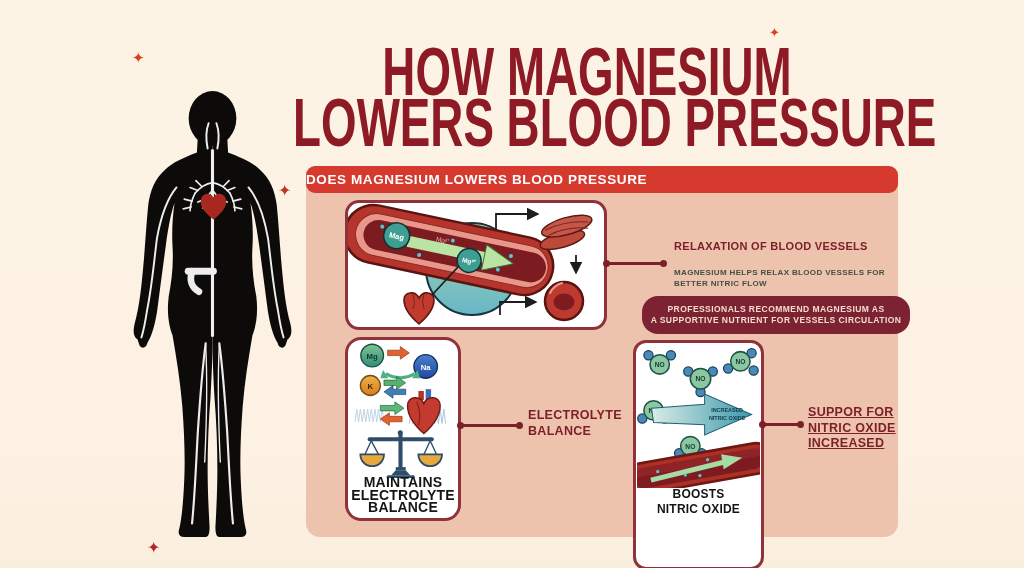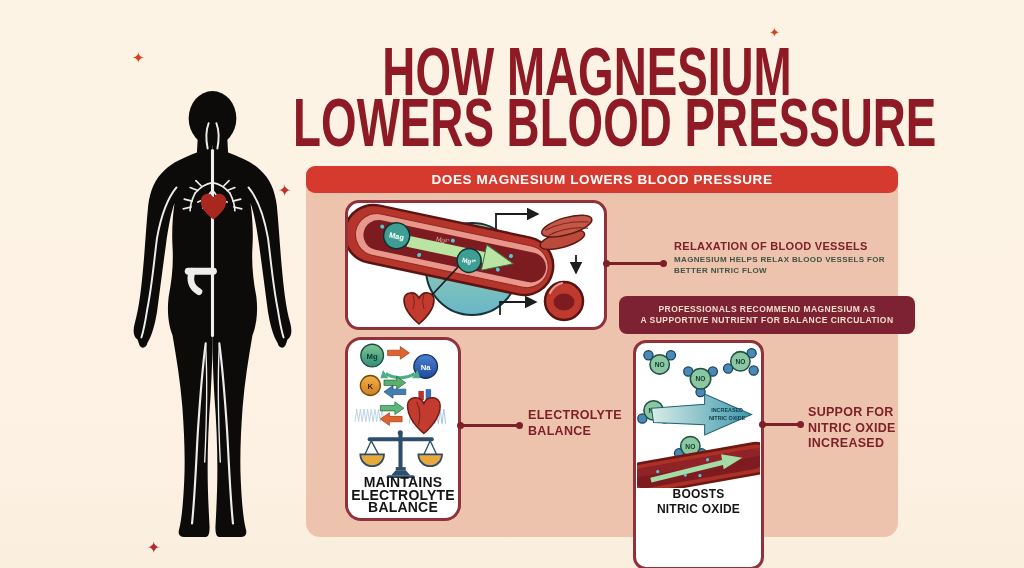--- a/index.html
+++ b/index.html
@@ -13,21 +13,21 @@
   .title{position:absolute;left:253px;top:46px;width:668px;text-align:center;
          color:#8d1a24;font-weight:700;font-size:52px;line-height:39px;
          letter-spacing:0px;transform:scale(0.88,1.32);transform-origin:50% 0;
          white-space:nowrap;}
 
   
   .panel{position:absolute;left:306px;top:166px;width:592px;height:371px;
          background:#eec3ae;border-radius:14px;}
   .panel-header{position:absolute;left:0;top:0;width:100%;height:27px;background:#d63a2e;
                 border-radius:9px;color:#ffffff;font-weight:700;font-size:13.5px;
-                letter-spacing:.6px;text-align:center;line-height:28px;}
+                letter-spacing:.6px;text-align:left;line-height:28px;}
 
   .card{position:absolute;background:#ffffff;border:3px solid #90323b;box-sizing:border-box;}
   .vessel-card{left:39px;top:34px;width:262px;height:130px;border-radius:14px;overflow:hidden;}
   .electro-card{left:39px;top:171px;width:116px;height:184px;border-radius:16px;
                 display:flex;flex-direction:column;align-items:center;overflow:hidden;}
   .no-card{left:327px;top:174px;width:131px;height:230px;border-radius:13px;
            display:flex;flex-direction:column;align-items:center;overflow:hidden;}
 
   .card-caption{font-weight:700;color:#151515;text-align:center;}
   .electro-caption{font-size:14px;line-height:12.5px;letter-spacing:.2px;margin-top:-2px;}
@@ -37,31 +37,31 @@
   .connector .dot{position:absolute;top:-2.5px;width:7px;height:7px;border-radius:50%;
                   background:#7c2029;}
   .dot.l{left:-2px;} .dot.r{right:-3px;}
   .c1{left:299px;top:96px;width:59px;}
   .c2{left:153px;top:258px;width:61px;}
   .c3{left:455px;top:257px;width:40px;}
 
   .relax{position:absolute;left:368px;top:74px;width:226px;}
   .relax-h{color:#7c2029;font-weight:700;font-size:11px;letter-spacing:.3px;}
   .relax-d{color:#3f5243;font-weight:700;font-size:8px;line-height:10.5px;
-           letter-spacing:.35px;margin-top:3px;}
-
-  .recommend{position:absolute;left:313px;top:130px;width:296px;height:38px;
-             background:#7d2232;border-radius:8px;color:#f2ddcc;font-weight:600;
+           letter-spacing:.35px;margin-top:16px;}
+
+  .recommend{position:absolute;left:336px;top:130px;width:268px;height:38px;
+             background:#7d2232;border-radius:16px;color:#f2ddcc;font-weight:600;
              font-size:8.5px;line-height:11.5px;letter-spacing:.45px;text-align:center;
              display:flex;align-items:center;justify-content:center;}
 
   .side-label{position:absolute;color:#7c2029;font-weight:700;font-size:12.5px;
               line-height:15.5px;letter-spacing:.3px;}
   .electro-label{left:222px;top:242px;}
-  .no-label{left:502px;top:239px;}
+  .no-label{left:502px;top:239px;text-decoration:underline;}
 
   svg text{font-family:"Liberation Sans",sans-serif;}
 </style>
 </head>
 <body>
 
 <div class="stage">
 
   <span class="sparkle" style="left:132px;top:50px;font-size:15px">✦</span>
   <span class="sparkle" style="left:769px;top:26px;font-size:13px">✦</span>
@@ -190,21 +190,21 @@
       <div class="relax-h">RELAXATION OF BLOOD VESSELS</div>
       <div class="relax-d">
         <span>MAGNESIUM HELPS RELAX BLOOD VESSELS FOR</span><br>
         <span>BETTER NITRIC FLOW</span>
       </div>
     </div>
 
     <div class="recommend">
       <div>
         <span>PROFESSIONALS RECOMMEND MAGNESIUM AS</span><br>
-        <span>A SUPPORTIVE NUTRIENT FOR BALANCE CIRCULATION</span>
+        <span>A SUPPORTIVE NUTRIENT FOR VESSELS CIRCULATION</span>
       </div>
     </div>
 
     <div class="card electro-card">
       <svg width="110" height="136" viewBox="0 0 110 150" style="margin-top:2px">
         <defs>
           <linearGradient id="gMg" x1="0" y1="0" x2="0" y2="1">
               <stop offset="0" stop-color="#7ec595"></stop>
               <stop offset="1" stop-color="#2f8f74"></stop>
             </linearGradient>

